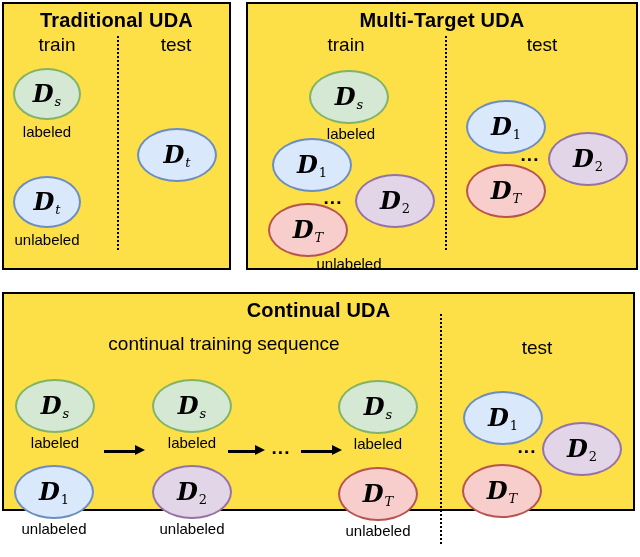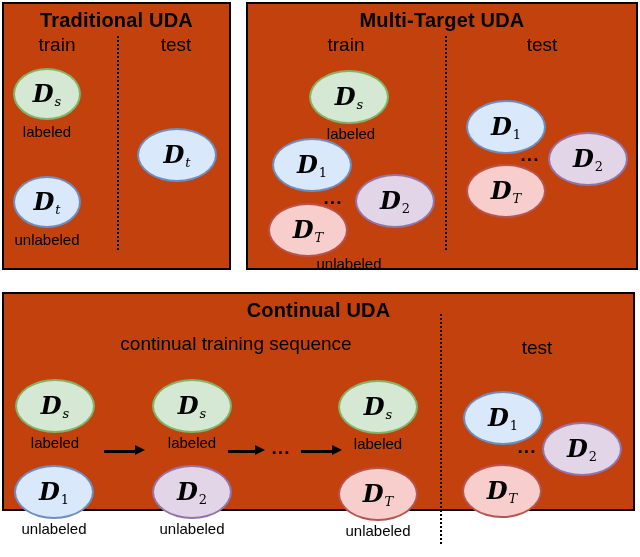--- a/index.html
+++ b/index.html
@@ -1,18 +1,18 @@
 <!DOCTYPE html>
 <html><head>
 <meta charset="utf-8">
 <style>
   html,body{margin:0;padding:0;background:#ffffff;}
   .canvas{position:relative;width:640px;height:557px;background:#ffffff;
           font-family:"Liberation Sans",sans-serif;color:#000;overflow:hidden;}
-  .panel{position:absolute;border:2px solid #000;background:#c2410c;box-sizing:border-box;}
+  .panel{position:absolute;border:2px solid #000;background:#fde047;box-sizing:border-box;}
   .title{position:absolute;left:0;right:0;top:5px;margin:0;text-align:center;
          font-size:20px;font-weight:700;letter-spacing:.2px;}
   .heading{position:absolute;text-align:center;font-size:19px;line-height:1.1;}
   .vdiv{position:absolute;width:0;border-left:2px dotted #000;}
   .node{position:absolute;border:2px solid #888;border-radius:50%;
         display:flex;align-items:center;justify-content:center;box-sizing:border-box;}
   .frak{font-family:"DejaVu Serif",serif;font-weight:700;font-style:italic;
         font-size:24px;line-height:1;}
   .sub{font-family:"DejaVu Serif",serif;font-weight:400;font-style:italic;
        font-size:13px;display:inline-block;transform:translateY(7px);margin-left:1px;line-height:1;}
@@ -97,21 +97,21 @@
     </div>
 
     <div class="node" style="left: 218px; top: 160px; width: 80px; height: 54px; background-color: rgb(248, 206, 204); border-color: rgb(184, 84, 80);">
       <span class="frak">D</span>
         <span class="sub">T</span>
     </div>
   </section>
 
   <section class="panel" style="left:2px;top:292px;width:633px;height:219px">
     <h2 class="title">Continual UDA</h2>
-    <div class="heading" style="left:12px;top:40px;width:440px">continual training sequence</div>
+    <div class="heading" style="left:0px;top:40px;width:440px">continual training sequence</div>
     <div class="heading" style="left:493px;top:44px;width:80px">test</div>
     <div class="vdiv" style="left:436px;top:20px;height:230px"></div>
 
     <div class="node" style="left: 11px; top: 85px; width: 80px; height: 54px; background-color: rgb(213, 232, 212); border-color: rgb(130, 179, 102);">
       <span class="frak">D</span>
         <span class="sub">s</span>
     </div>
     <div class="caption" style="left:1px;top:141px;width:100px">labeled</div>
     <div class="node" style="left: 10px; top: 171px; width: 80px; height: 54px; background-color: rgb(218, 232, 252); border-color: rgb(108, 142, 191);">
       <span class="frak">D</span>

